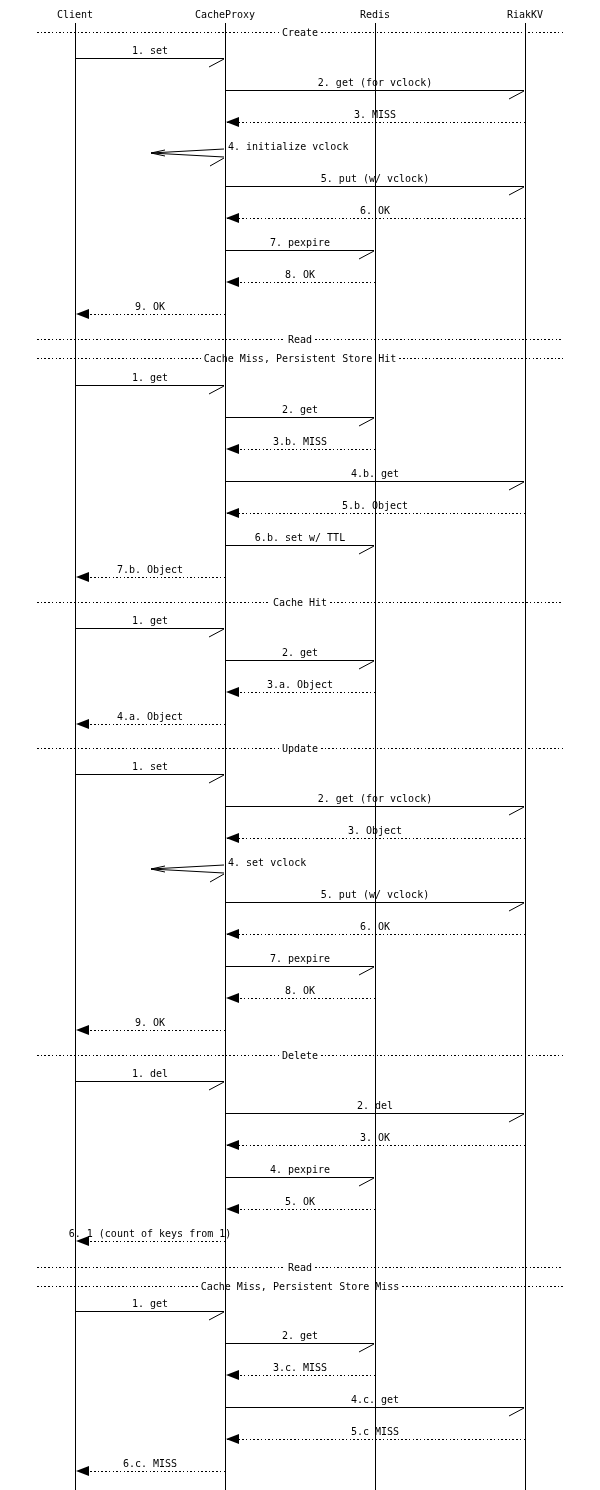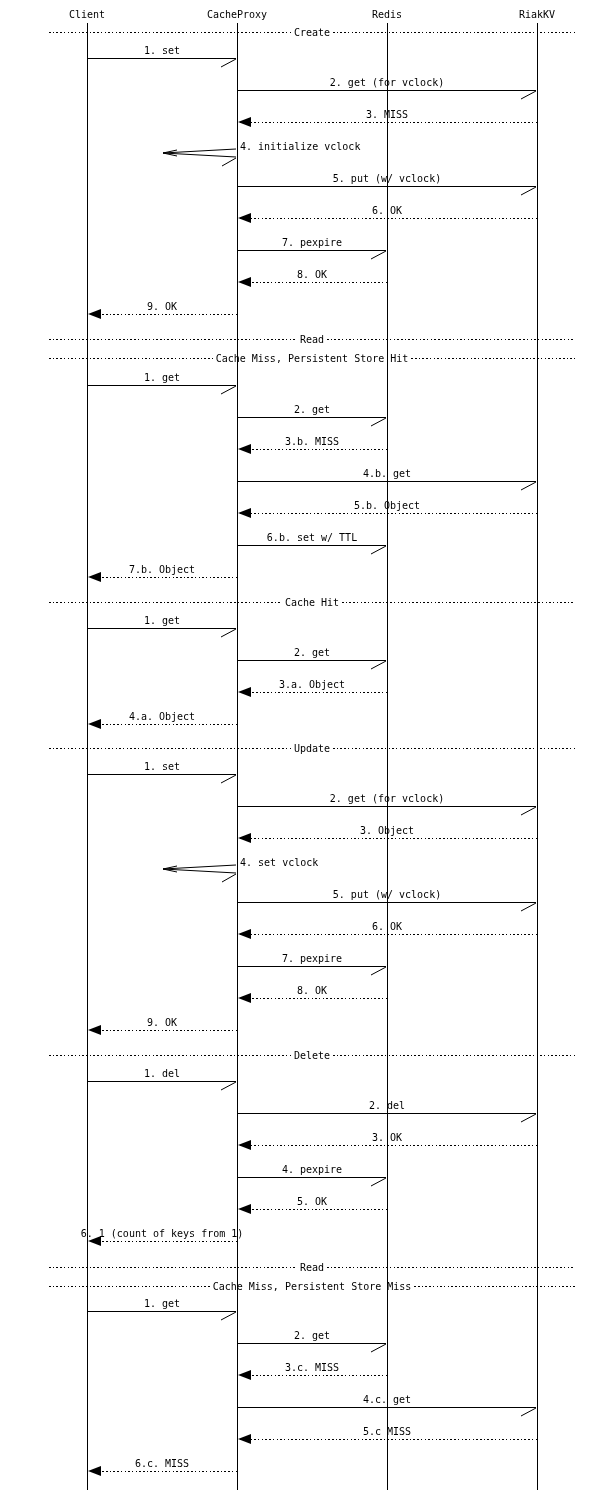--- a/index.html
+++ b/index.html
@@ -1,16 +1,16 @@
 <!DOCTYPE html>
 <html><head>
 <meta charset="utf-8">
 <style>
   html, body { margin: 0; padding: 0; background: #ffffff; }
-  #stage { position: relative; width: 490px; height: 1490px; background: #ec4899; margin-left: 12px; }
+  #stage { position: relative; width: 490px; height: 1490px; background: #ec4899; }
   svg text {
     font-family: "DejaVu Sans Mono", "Liberation Mono", monospace;
     font-size: 10px;
     fill: #000000;
   }
   .solid  { stroke: #000000; stroke-width: 1; fill: none; shape-rendering: crispEdges; }
   .dotted { stroke: #000000; stroke-width: 1; fill: none; stroke-dasharray: 1.5 2.2; shape-rendering: crispEdges; }
   .diag   { stroke: #000000; stroke-width: 1; fill: none; }
   .tri    { fill: #000000; stroke: none; }
 </style>

